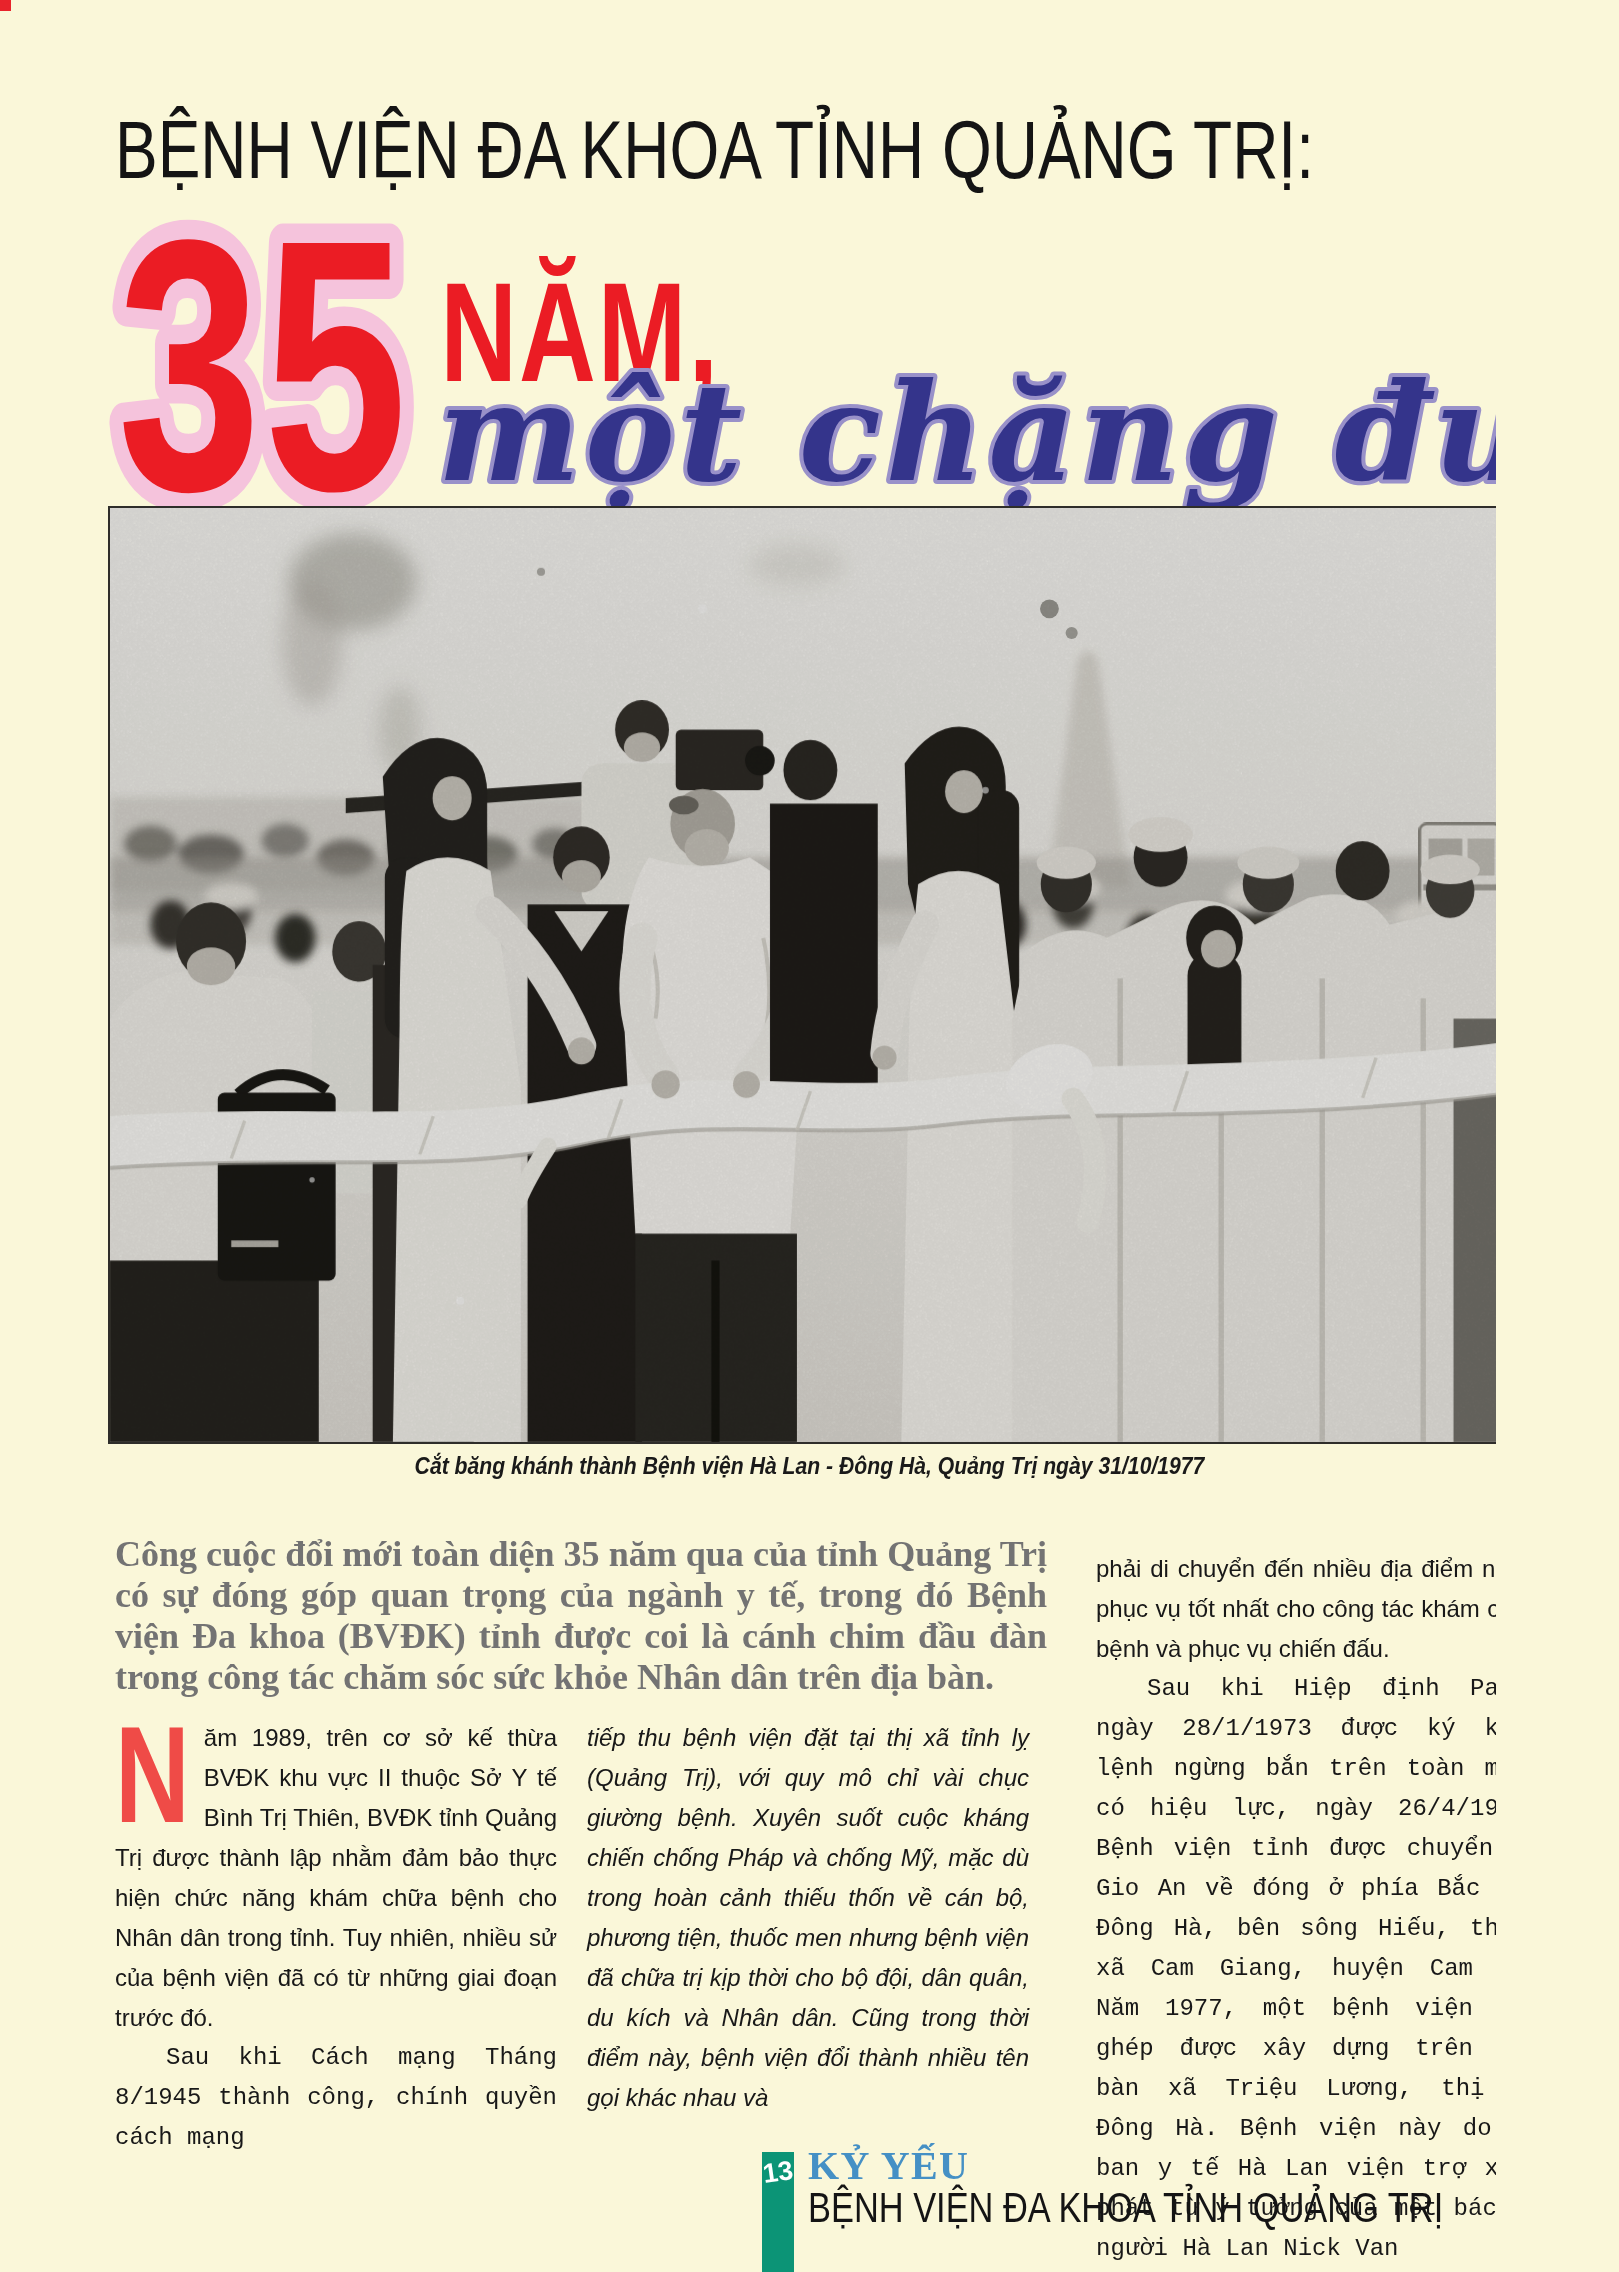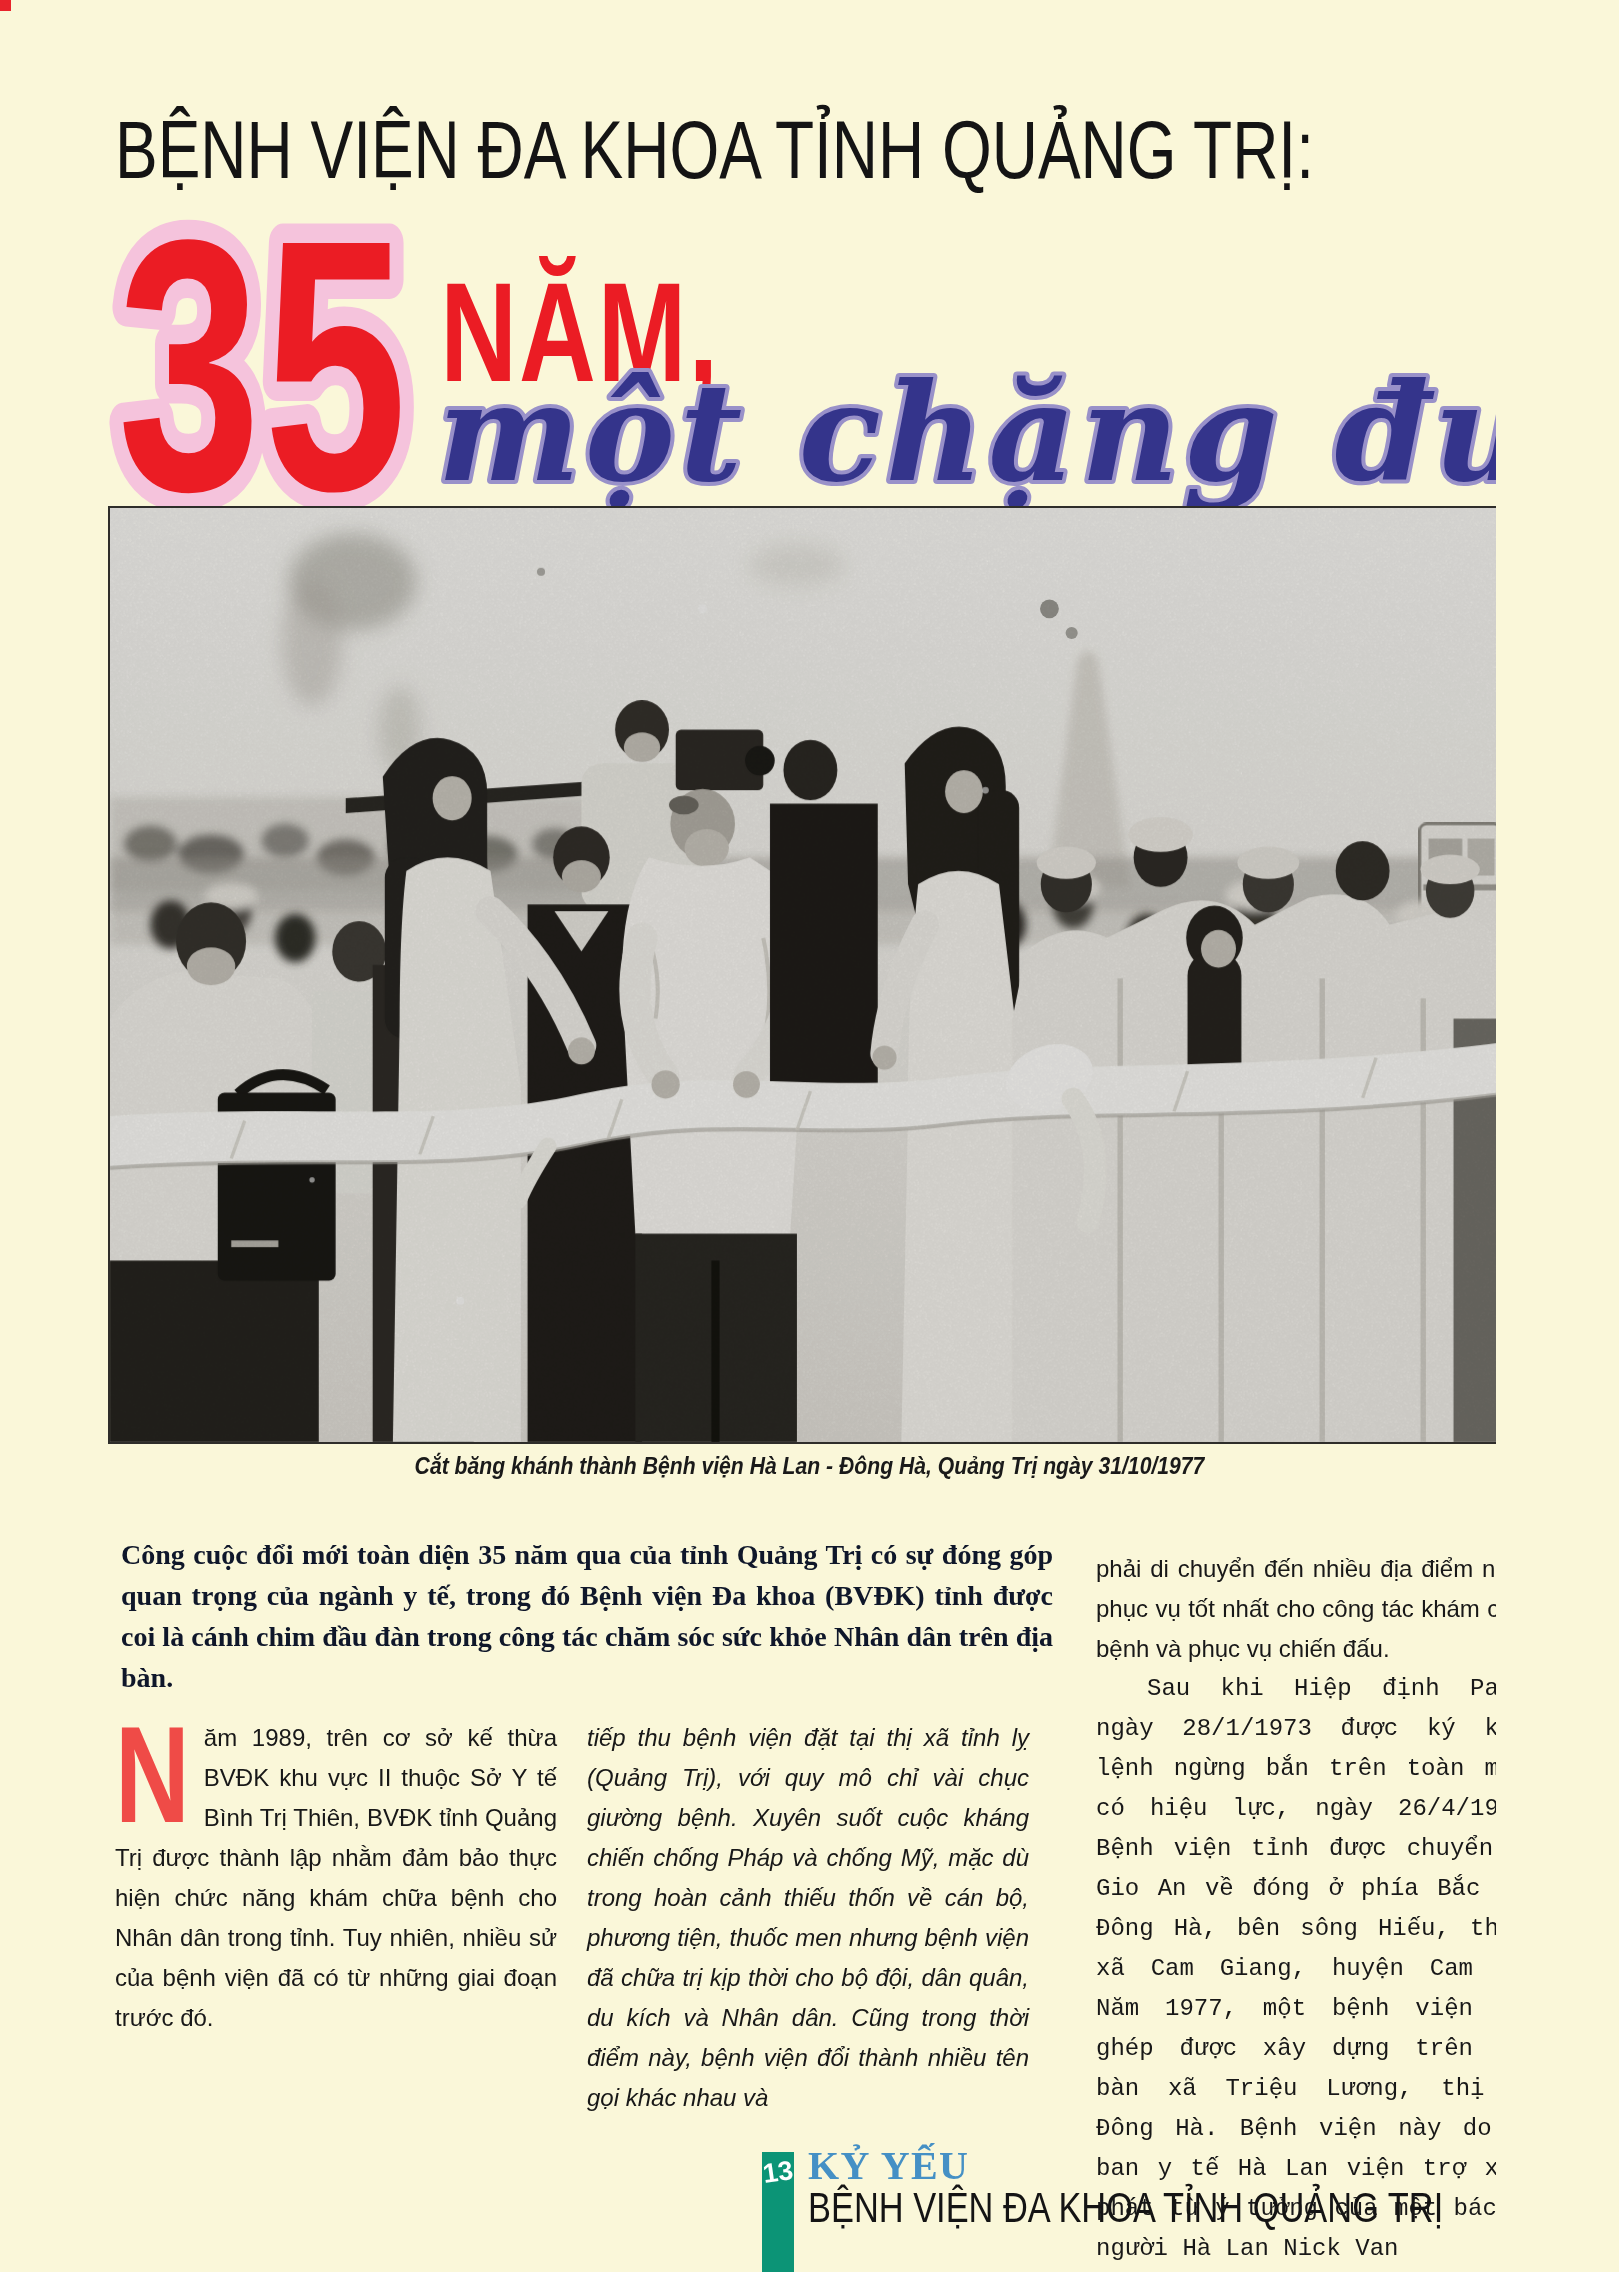--- a/index.html
+++ b/index.html
@@ -15,23 +15,23 @@
   .header-art{position:absolute;left:108px;top:209px;width:1411px;height:324px;overflow:visible;}
 
   .photo-frame{position:absolute;left:108px;top:506px;width:1398px;height:938px;
                border:2px solid #2e2d2a;box-sizing:border-box;background:#eceae4;}
   .photo-frame svg{display:block;width:100%;height:100%;}
 
   .caption{position:absolute;left:0;top:1453px;width:1619px;text-align:center;
            font-style:italic;font-weight:700;font-size:23px;color:#1a1a1a;
            transform:scaleX(0.92);}
 
-  .intro{position:absolute;left:121px;top:1534px;width:932px;
-         font-family:"Liberation Serif",serif;font-weight:700;font-size:28px;line-height:41px;
-         text-align:justify;color:#0f172a;}
+  .intro{position:absolute;left:115px;top:1534px;width:932px;
+         font-family:"Liberation Serif",serif;font-weight:700;font-size:36px;line-height:41px;
+         text-align:justify;color:#737373;}
 
   .bodycol{position:absolute;font-size:24px;line-height:40px;text-align:justify;color:#181818;}
   .bodycol p{margin:0;}
   #col1{left:115px;top:1718px;width:442px;}
   #col2{left:587px;top:1718px;width:442px;font-style:italic;}
   #col3{left:1096px;top:1536px;width:446px;margin-top:13px;}
   .indent{text-indent:51px;font-family:Liberation Mono, monospace;}
   .dropcap{float:left;width:82px;height:113px;font-size:138px;line-height:113px;
            font-weight:700;color:#EF4B47;transform:scaleX(0.75);transform-origin:left center;
            margin-right:6.8px;}
@@ -240,20 +240,21 @@
   </div>
 
   <div class="caption">Cắt băng khánh thành Bệnh viện Hà Lan - Đông Hà, Quảng Trị ngày 31/10/1977</div>
 
   <div class="intro">Công cuộc đổi mới toàn diện 35 năm qua của tỉnh Quảng Trị có sự đóng góp quan trọng của ngành y tế, trong đó Bệnh viện Đa khoa (BVĐK) tỉnh được coi là cánh chim đầu đàn trong công tác chăm sóc sức khỏe Nhân dân trên địa bàn.</div>
 
   <div class="bodycol" id="col1">
     <p>
       <span class="dropcap">N</span><span>ăm 1989, trên cơ sở kế thừa BVĐK khu vực II thuộc Sở Y tế Bình Trị Thiên, BVĐK tỉnh Quảng Trị được thành lập nhằm đảm bảo thực hiện chức năng khám chữa bệnh cho Nhân dân trong tỉnh. Tuy nhiên, nhiều sử của bệnh viện đã có từ những giai đoạn trước đó.</span>
     </p>
+    <p class="indent">Sau khi Cách mạng Tháng 8/1945 thành công, chính quyền cách mạng</p>
   </div>
 
   <div class="bodycol" id="col2">
     <p>tiếp thu bệnh viện đặt tại thị xã tỉnh lỵ (Quảng Trị), với quy mô chỉ vài chục giường bệnh. Xuyên suốt cuộc kháng chiến chống Pháp và chống Mỹ, mặc dù trong hoàn cảnh thiếu thốn về cán bộ, phương tiện, thuốc men nhưng bệnh viện đã chữa trị kịp thời cho bộ đội, dân quân, du kích và Nhân dân. Cũng trong thời điểm này, bệnh viện đổi thành nhiều tên gọi khác nhau và</p>
   </div>
 
   <div class="bodycol" id="col3">
     <p>phải di chuyển đến nhiều địa điểm nhằm phục vụ tốt nhất cho công tác khám chữa bệnh và phục vụ chiến đấu.</p>
     <p class="indent">Sau khi Hiệp định Paris ngày 28/1/1973 được ký kết, lệnh ngừng bắn trên toàn miền có hiệu lực, ngày 26/4/1973, Bệnh viện tỉnh được chuyển từ Gio An về đóng ở phía Bắc cầu Đông Hà, bên sông Hiếu, thuộc xã Cam Giang, huyện Cam Lộ. Năm 1977, một bệnh viện lắp ghép được xây dựng trên địa bàn xã Triệu Lương, thị xã Đông Hà. Bệnh viện này do Ủy ban y tế Hà Lan viện trợ xuất phát từ ý tưởng của một bác sĩ người Hà Lan Nick Van</p>
   </div>

